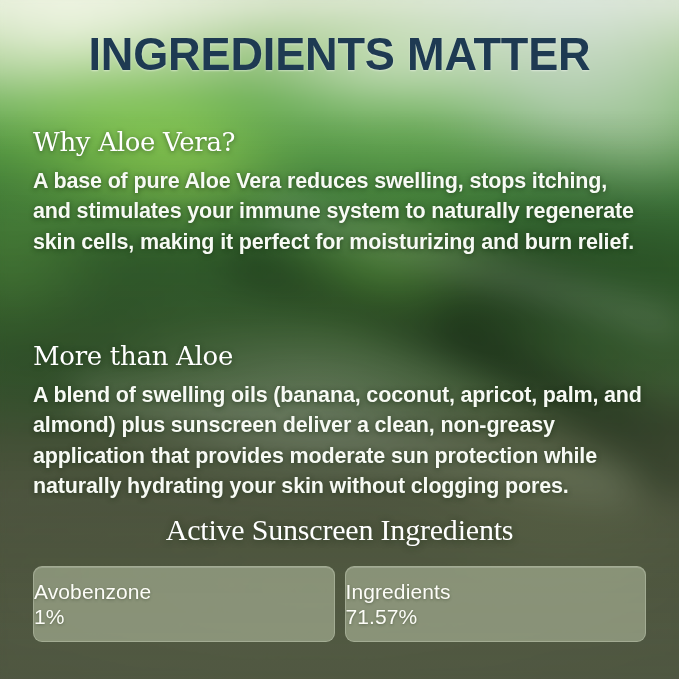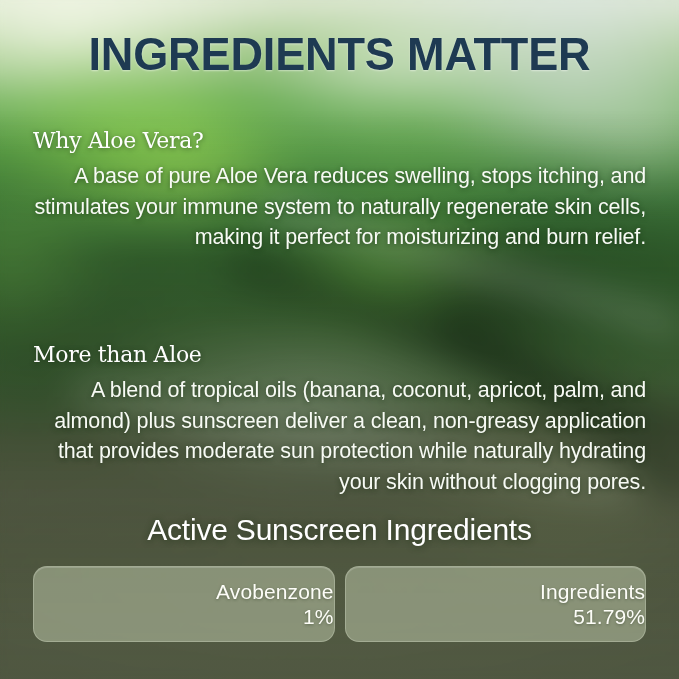--- a/index.html
+++ b/index.html
@@ -162,73 +162,72 @@
     color:#1e3a52;
     transform: scaleX(.96);
     text-shadow: 0 1px 2px rgba(255,255,255,.45);
   }
 
   .section { position:absolute; left:33px; width:613px; }
 
   .section-heading {
     font-family:"DejaVu Serif", "Liberation Serif", serif;
     font-weight:400;
-    font-size:22px;
+    font-size:26px;
     line-height:1.15;
     color:#ffffff;
     letter-spacing:-0.3px;
     text-shadow: 0 1px 5px rgba(20,40,16,.55);
     margin-bottom:8px;
   }
 
   .section-body {
     font-family:"Liberation Sans", sans-serif;
-    font-weight:400;
+    font-weight:700;
     font-size:21.5px;
     line-height:1.42;
     color:#f7faf4;
     letter-spacing:-0.15px;
     text-shadow: 0 1px 5px rgba(18,38,14,.62);
-    text-align: right;
   }
 
   #sec-aloe    { top:128px; }
   #sec-more    { top:303px;margin-top:39px; }
 
   .actives-heading {
     position:absolute;
     left:0; right:0; top:513px;
     text-align:center;
-    font-family:Liberation Sans, sans-serif;
+    font-family:Liberation Serif, serif;
     font-weight:400;
     font-size:30px;
     color:#ffffff;
     letter-spacing:-0.2px;
     text-shadow: 0 1px 6px rgba(20,38,16,.6);
   }
 
   .actives-row {
     position:absolute;
     left:33px;
     top:566px;
     width:613px;
     display:flex;
     gap:10px;
   }
 
   .active-card {
     flex:1 1 0;
     height:76px;
-    border-radius:14px;
+    border-radius:9px;
     background: rgba(205,216,186,.46);
     border: 1px solid rgba(225,232,212,.30);
     box-shadow: inset 0 1px 0 rgba(255,255,255,.16);
     display:flex;
     flex-direction:column;
-    align-items:flex-end;
+    align-items:flex-start;
     justify-content:center;
     gap:1px;
   }
 
   .active-name {
     font-family:"Liberation Sans", sans-serif;
     font-size:21px;
     font-weight:400;
     color:#fdfdf8;
     letter-spacing:.1px;
@@ -283,33 +282,33 @@
 
     <h1 class="page-title">INGREDIENTS MATTER</h1>
 
     <section class="section" id="sec-aloe">
       <h2 class="section-heading">Why Aloe Vera?</h2>
       <p class="section-body">A base of pure Aloe Vera reduces swelling, stops itching, and stimulates your immune system to naturally regenerate skin cells, making it perfect for moisturizing and burn relief.</p>
     </section>
 
     <section class="section" id="sec-more">
       <h2 class="section-heading">More than Aloe</h2>
-      <p class="section-body">A blend of tropical oils (banana, coconut, apricot, palm, and almond) plus sunscreen deliver a clean, non-greasy application that provides moderate sun protection while naturally hydrating your skin without clogging pores.</p>
+      <p class="section-body">A blend of swelling oils (banana, coconut, apricot, palm, and almond) plus sunscreen deliver a clean, non-greasy application that provides moderate sun protection while naturally hydrating your skin without clogging pores.</p>
     </section>
 
     <h2 class="actives-heading">Active Sunscreen Ingredients</h2>
 
     <div class="actives-row">
 
       <div class="active-card">
         <span class="active-name">Avobenzone</span>
         <span class="active-pct">1%</span>
       </div>
 
       <div class="active-card">
         <span class="active-name">Ingredients</span>
-        <span class="active-pct">51.79%</span>
+        <span class="active-pct">71.57%</span>
       </div>
 
     </div>
 
   </div>
 </div>
 
 </body></html>

